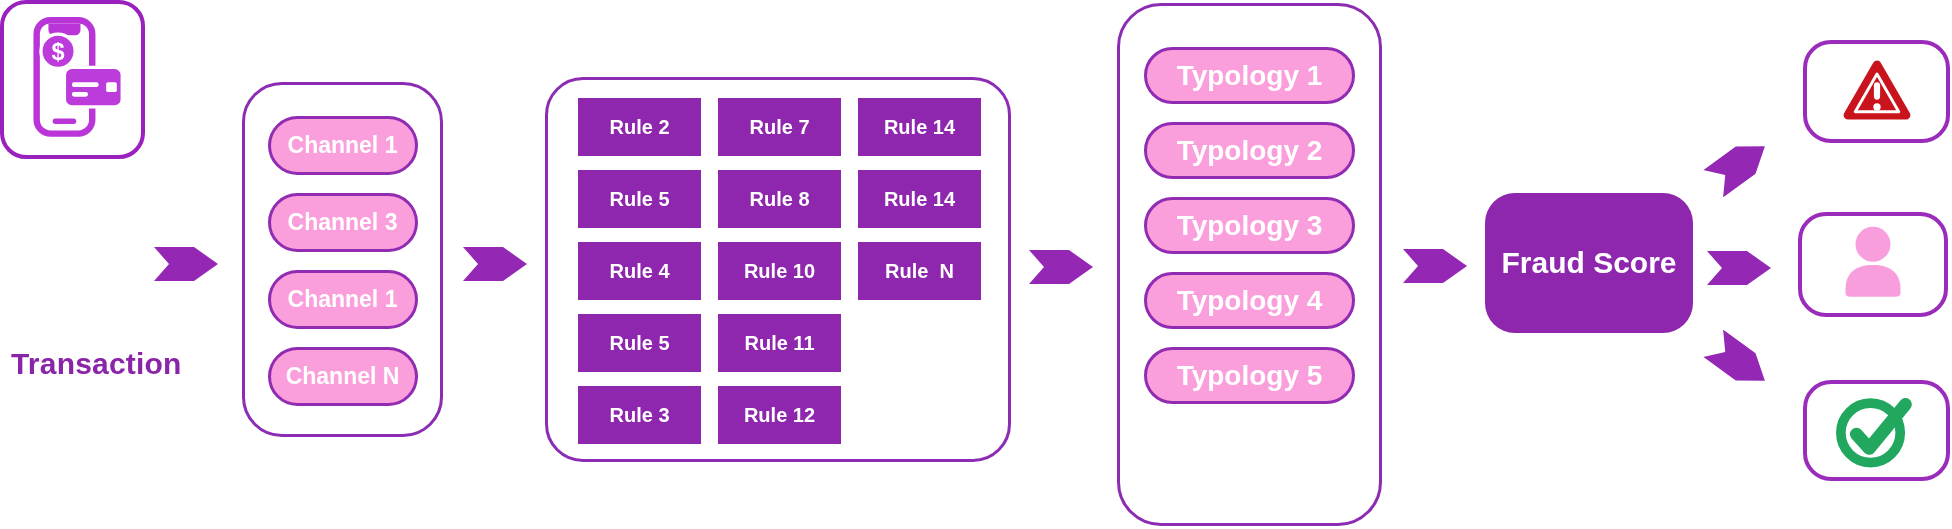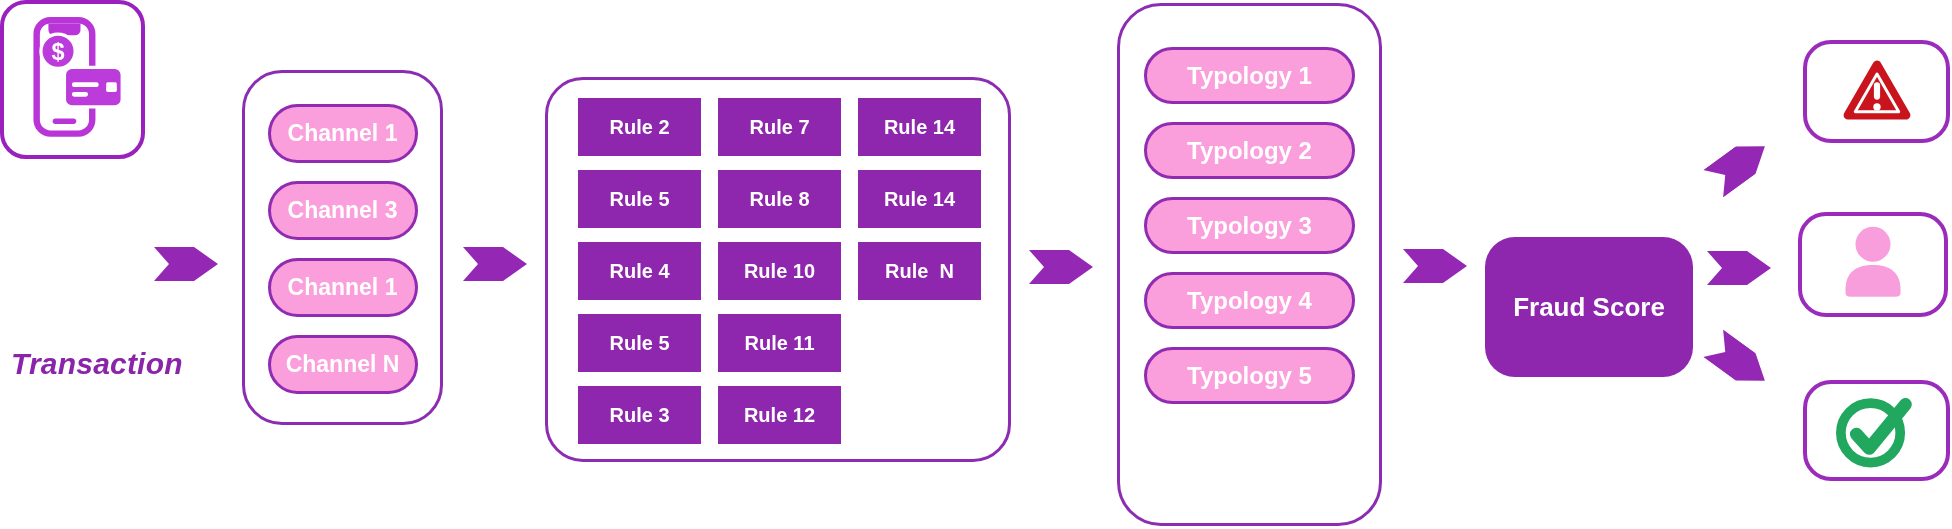--- a/index.html
+++ b/index.html
@@ -3,38 +3,38 @@
 <meta charset="utf-8">
 <style>
   html,body{margin:0;padding:0;background:#ffffff;}
   body{font-family:"Liberation Sans", sans-serif;font-weight:700;}
   .canvas{position:relative;width:1952px;height:529px;background:#ffffff;overflow:hidden;}
 
   
   .round-box{position:absolute;background:#fff;border:3px solid #8C2CB2;box-sizing:border-box;}
   .transaction-box{left:7px;top:187px;width:137px;height:151px;border:4px solid #9B21BE;border-radius:26px;
     display:flex;align-items:center;justify-content:center;}
-  .transaction-label{position:absolute;left:11px;top:347px;font-size:30px;color:#8A24A8;letter-spacing:.2px;font-style:italic;}
+  .transaction-label{position:absolute;left:11px;top:347px;font-size:30px;color:#8A24A8;letter-spacing:.2px;}
 
-  .channels{left:242px;top:70px;width:201px;height:355px;border-radius:40px;
+  .channels{left:242px;top:82px;width:201px;height:355px;border-radius:40px;
     display:flex;flex-direction:column;align-items:center;padding-top:31px;gap:18px;}
   .pill{width:150px;height:59px;border-radius:31px;background:#FA9EDC;border:3px solid #902BB2;box-sizing:border-box;
     color:#fff;font-size:23px;display:flex;align-items:center;justify-content:center;flex:0 0 auto;}
 
   .rules{left:545px;top:77px;width:466px;height:385px;border-radius:38px;
     display:grid;grid-auto-flow:column;grid-template-rows:repeat(5,58px);grid-template-columns:repeat(3,123px);
     row-gap:14px;column-gap:17px;padding:18px 0 0 30px;}
   .rule-box{background:#8E26AE;color:#fff;font-size:20px;display:flex;align-items:center;justify-content:center;white-space:pre;}
 
   .typologies{left:1117px;top:3px;width:265px;height:523px;border-radius:44px;
     display:flex;flex-direction:column;align-items:center;padding-top:41px;gap:18px;}
-  .typology-pill{width:211px;height:57px;border-radius:30px;font-size:24px;}
+  .typology-pill{width:211px;height:57px;border-radius:30px;font-size:28px;}
 
   .fraud-score{position:absolute;left:1485px;top:193px;width:208px;height:140px;border-radius:30px;background:#8E26AE;
-    display:flex;align-items:center;justify-content:center;color:#fff;font-size:26px;margin-top:44px;}
+    display:flex;align-items:center;justify-content:center;color:#fff;font-size:30px;}
 
   
   .arrow{position:absolute;width:66px;height:34px;}
   .arrow svg{display:block;width:100%;height:100%;}
   .a1{left:153px;top:247px;}
   .a2{left:462px;top:247px;}
   .a3{left:1028px;top:250px;}
   .a4{left:1402px;top:249px;}
   .a-mid{left:1706px;top:251px;}
   .a-up{left:1706px;top:148px;transform:rotate(-36deg);}

